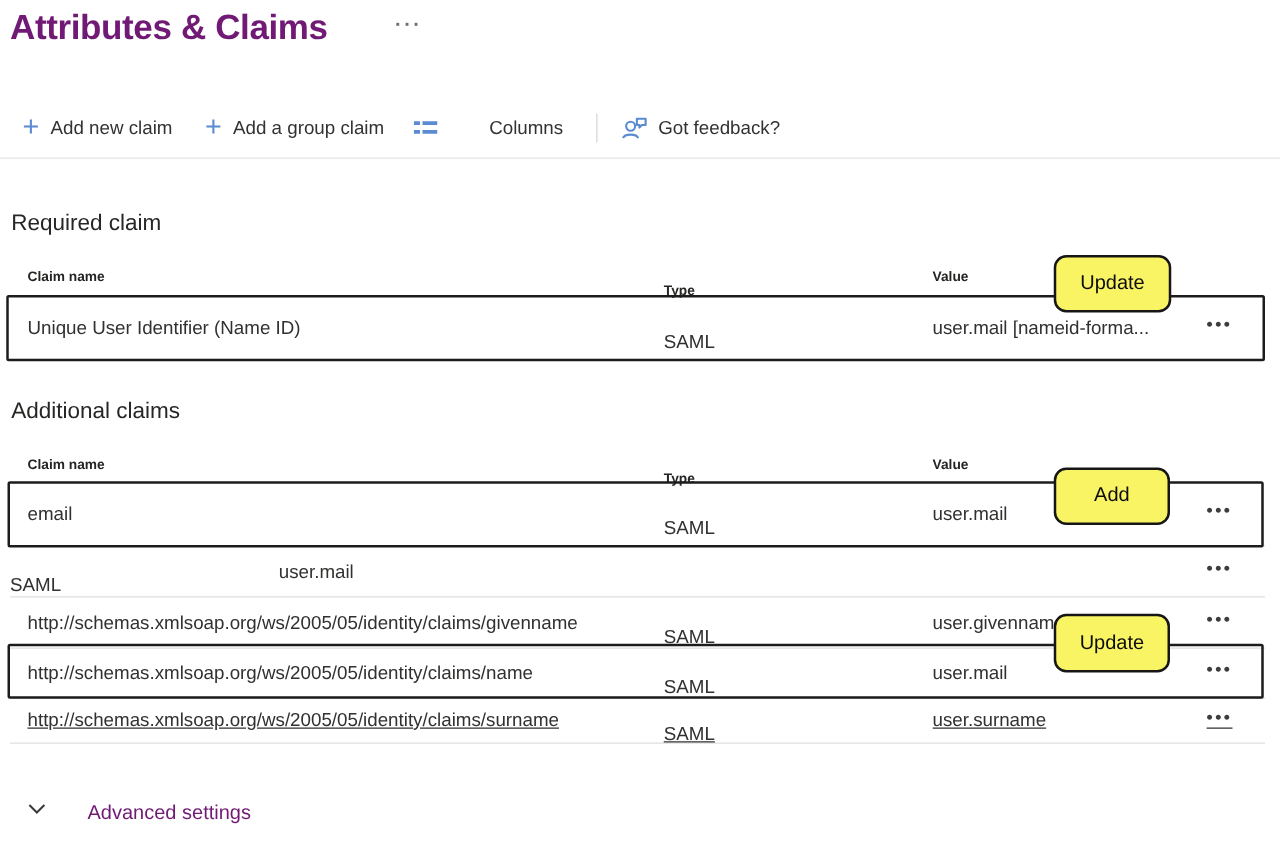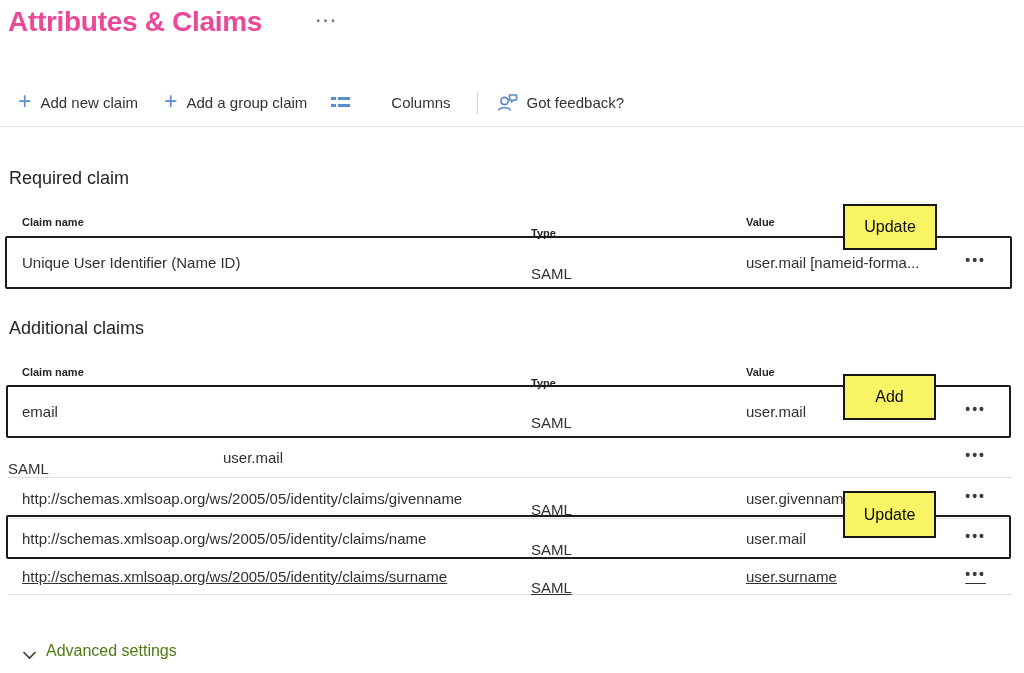--- a/index.html
+++ b/index.html
@@ -5,21 +5,21 @@
   * { margin:0; padding:0; box-sizing:border-box; }
   html,body { background:#ffffff; }
   .canvas {
     position:relative; width:1024px; height:673px; background:#ffffff;
     font-family:"Liberation Sans", sans-serif; color:#2b2b2b; overflow:hidden;
   }
 
   
   .page-title {
     position:absolute; left:8px; top:6px;
-    font-size:28px; font-weight:700; color:#ec4899; letter-spacing:-0.3px;
+    font-size:28px; font-weight:700; color:#701a75; letter-spacing:-0.3px;
   }
   .title-menu {
     position:absolute; left:316px; top:12px; color:#6f6f6f;
     font-size:16px; letter-spacing:2px; cursor:pointer; font-weight:700;
   }
 
   
   .toolbar {
     position:absolute; left:18px; top:86px; height:32px;
     display:flex; align-items:center;
@@ -64,32 +64,32 @@
   .anno-box {
     position:absolute; border:2.5px solid #1c1c1c; border-radius:2px;
     background:transparent; pointer-events:none; z-index:5;
   }
   .box-required { left:5px;  top:236px; width:1007px; height:53px; }
   .box-email    { left:6px;  top:385px; width:1005px; height:53px; }
   .box-name     { left:6px;  top:515px; width:1005px; height:44px; }
 
   .sticky {
     position:absolute; z-index:10;
-    background:#f8f464; border:2.5px solid #161616; border-radius:0;
+    background:#f8f464; border:2.5px solid #161616; border-radius:10px;
     display:flex; align-items:center; justify-content:center;
     font-size:16px; color:#0d0d0d;
   }
   .sticky-1 { left:843px; top:204px; width:94px; height:46px; }
   .sticky-2 { left:843px; top:374px; width:93px; height:46px; }
   .sticky-3 { left:843px; top:491px; width:93px; height:47px; }
 
   
   .advanced {
-    position:absolute; left:22px; top:642px; display:flex; align-items:flex-end;
-    gap:9px; cursor:pointer; font-size:16px; color:#4d7c0f;
+    position:absolute; left:22px; top:642px; display:flex; align-items:flex-start;
+    gap:33px; cursor:pointer; font-size:16px; color:#701a75;
   }
 
   .icon-svg { display:block; }
 </style>
 </head>
 <body>
 
 <div class="canvas">
 
   <div class="page-title">Attributes &amp; Claims</div>

